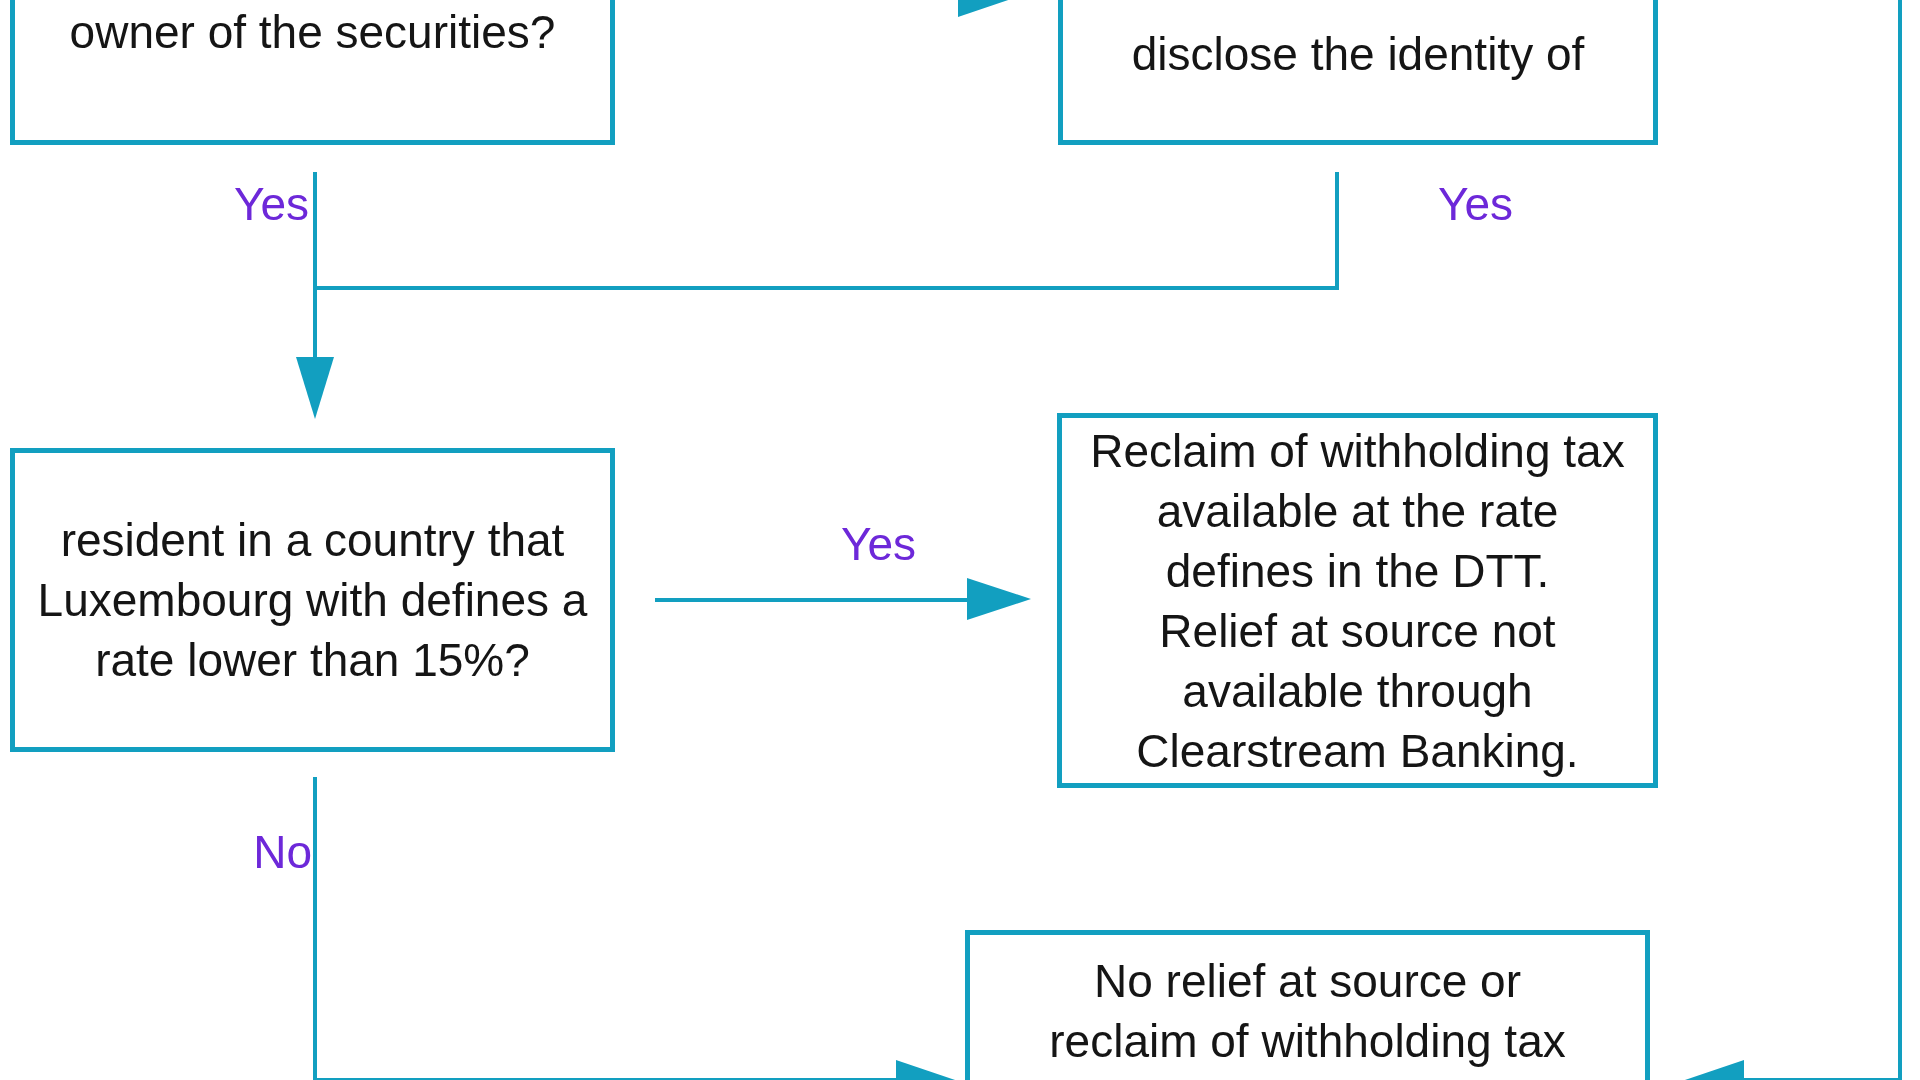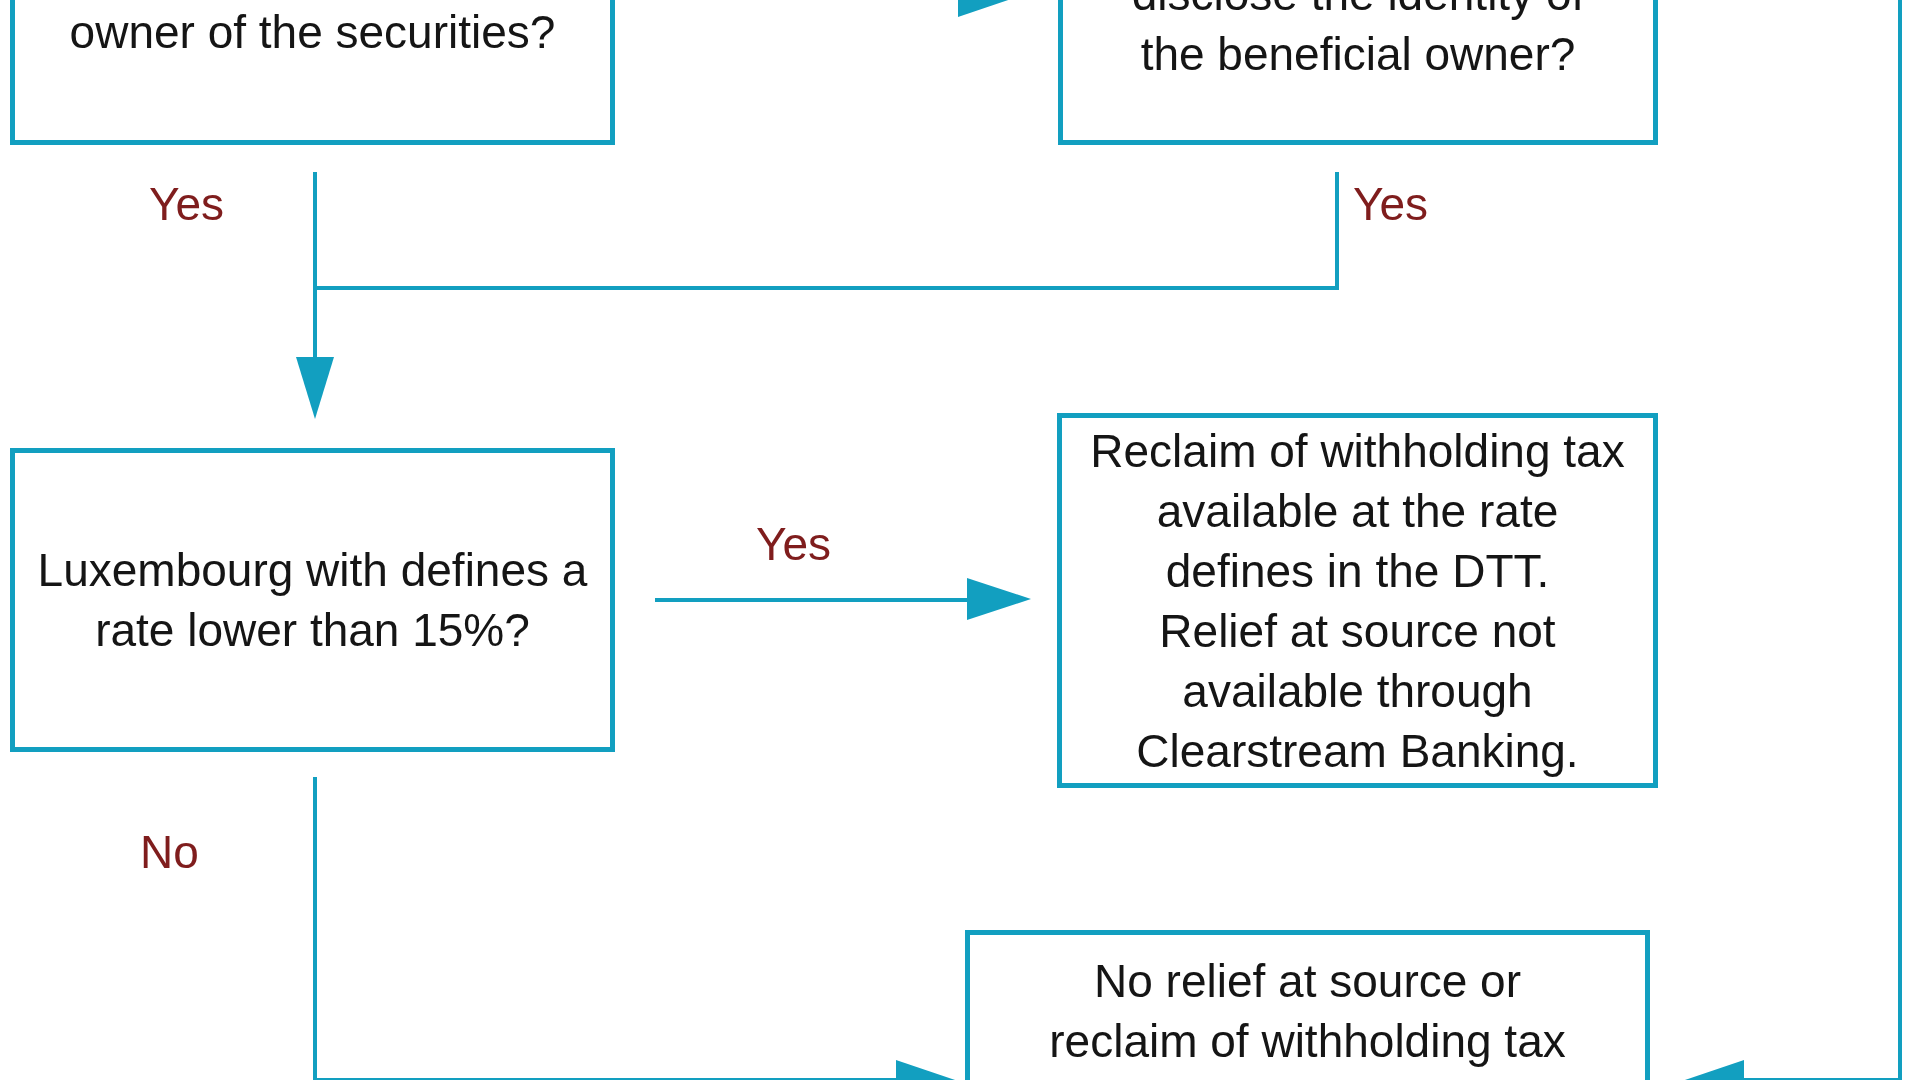--- a/index.html
+++ b/index.html
@@ -41,24 +41,24 @@
   .arrowhead {
     position: absolute;
     background: #129fc0;
   }
   .arrow-right { clip-path: polygon(0 0, 0 100%, 100% 50%); }
   .arrow-left  { clip-path: polygon(100% 0, 100% 100%, 0 50%); }
   .arrow-down  { clip-path: polygon(0 0, 100% 0, 50% 100%); }
   .edge-label {
     position: absolute;
     width: 160px;
-    text-align: left;
+    text-align: right;
     font-size: 46px;
     line-height: 52px;
-    color: #7f1d1d;
+    color: #6d28d9;
     white-space: nowrap;
   }
 </style>
 </head>
 <body>
 
 <div id="canvas">
 
   <div class="edge" style="left:313px; top:172px; width:4px; height:186px;"></div>
   <div class="edge" style="left:313px; top:286px; width:1026px; height:4px;"></div>
@@ -77,24 +77,24 @@
   <div class="arrowhead arrow-left" style="left:1682px; top:1060px; width:62px; height:42px;"></div>
 
   <div class="arrowhead arrow-right" style="left:958px; top:-25px; width:62px; height:42px;"></div>
 
   <div class="node" style="left:10px; top:-160px; width:605px; height:305px; justify-content:flex-end; padding-bottom:78px;">
     <div class="line">owner of the securities?</div>
   </div>
 
   <div class="node" style="left:1058px; top:-45px; width:600px; height:190px; justify-content:flex-end; padding-bottom:56px;">
     <div class="line">disclose the identity of</div>
-    <div class="line">the beneficial owner?</div>
   </div>
 
   <div class="node" style="left:10px; top:448px; width:605px; height:304px;">
+    <div class="line">resident in a country that</div>
     <div class="line">Luxembourg with defines a</div>
     <div class="line">rate lower than 15%?</div>
   </div>
 
   <div class="node" style="left:1057px; top:413px; width:601px; height:375px;">
     <div class="line">Reclaim of withholding tax</div>
     <div class="line">available at the rate</div>
     <div class="line">defines in the DTT.</div>
     <div class="line">Relief at source not</div>
     <div class="line">available through</div>
@@ -102,15 +102,15 @@
   </div>
 
   <div class="node" style="left:965px; top:930px; width:685px; height:260px; justify-content:flex-start; padding-top:16px;">
     <div class="line">No relief at source or</div>
     <div class="line">reclaim of withholding tax</div>
   </div>
 
   <div class="edge-label" style="left:149px; top:178px;">Yes</div>
   <div class="edge-label" style="left:1353px; top:178px;">Yes</div>
   <div class="edge-label" style="left:756px; top:518px;">Yes</div>
-  <div class="edge-label" style="left:140px; top:826px;">No</div>
+  <div class="edge-label" style="left:152px; top:826px;">No</div>
 
 </div>
 
 </body></html>

